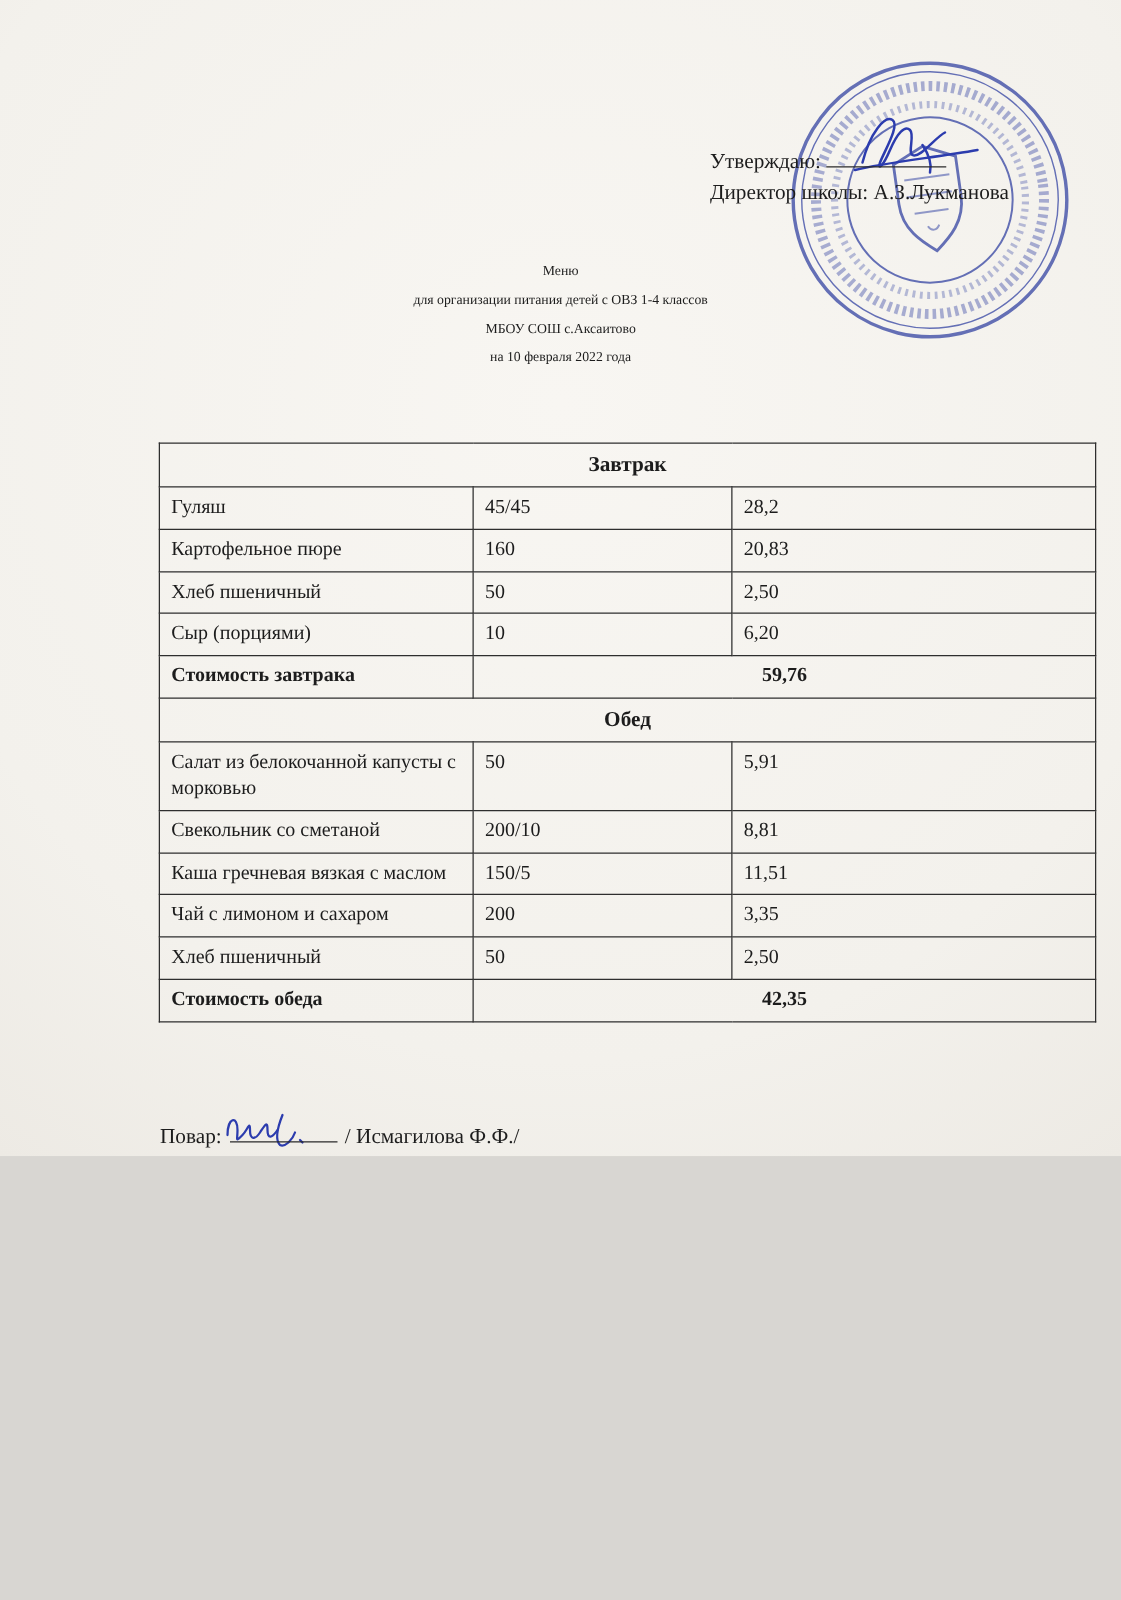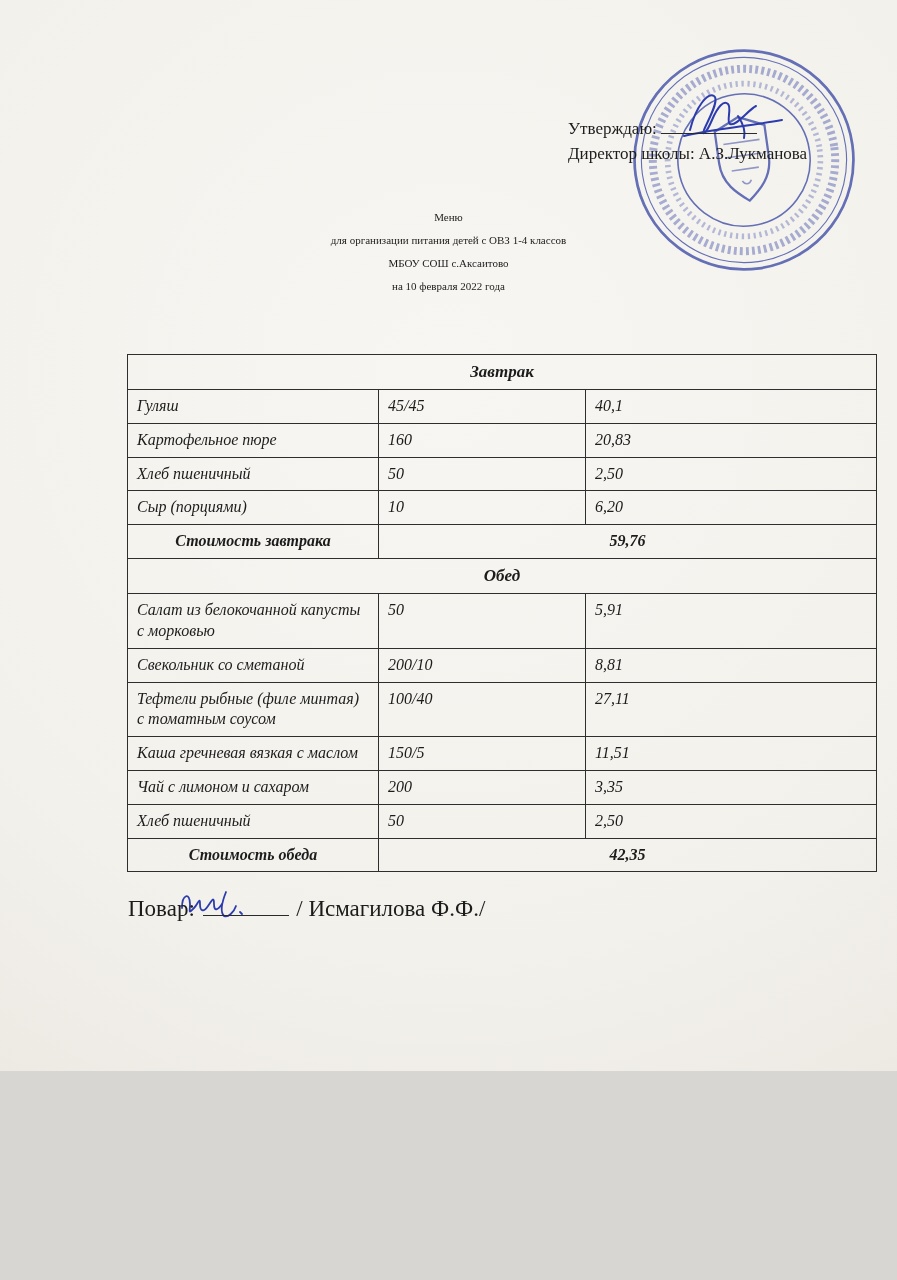--- a/index.html
+++ b/index.html
@@ -2,21 +2,21 @@
 <html><head>
 <meta charset="utf-8">
 <style>
   html,body{margin:0;padding:0;}
   body{
     background:#d8d6d2;
     font-family:"Liberation Serif","DejaVu Serif",serif;
   }
   .page{
     position:relative;
-    width:897px;height:1071px;
+    width:897px;height:925px;
     margin:0 auto;
     background:radial-gradient(circle at 50% 35%, #f8f6f2 0%, #f3f1ec 70%, #edeae4 100%);
     color:#1c1c1c;
     overflow:hidden;
   }
   
   .approve{
     position:absolute;left:568px;top:116px;
     font-size:17px;line-height:25px;white-space:nowrap;
   }
@@ -26,39 +26,39 @@
   }
   
   .title-block{
     position:absolute;left:0;top:206px;width:897px;
     text-align:center;font-size:11px;line-height:23px;
   }
   
   table.menu{
     position:absolute;left:127px;top:354px;width:749px;
     border-collapse:collapse;table-layout:fixed;
-    font-size:16px;line-height:1.3;font-style:italic;
+    font-size:16px;line-height:1.3;
   }
   table.menu td{
     border:1px solid #2e2e2e;
     padding:6px 9px;
     vertical-align:top;
     word-wrap:break-word;
   }
   td.section-head{
     text-align:center;font-weight:bold;font-size:17px;padding:4px 9px;
   }
   tr.total td{font-weight:bold;}
-  td.total-label{text-align:center;margin-top:35px;}
+  td.total-label{margin-top:35px;}
   td.total-value-b{text-align:center;padding-left:200px;}
   td.total-value-l{text-align:center;padding-left:370px;}
   
   .cook-line{
     position:absolute;left:128px;top:897px;
-    font-size:23px;line-height:24px;white-space:nowrap;
+    font-size:17px;line-height:24px;white-space:nowrap;
   }
   .cook-sig-line{
     display:inline-block;width:86px;border-bottom:1px solid #2a2a2a;height:14px;
     margin:0 2px;
   }
   
   .stamp{
     position:absolute;left:628px;top:46px;width:232px;height:228px;
     opacity:.78;transform:rotate(-8deg);
     pointer-events:none;
@@ -116,21 +116,21 @@
         <col style="width:291px">
     </colgroup>
     <tbody>
       <tr>
         <td class="section-head" colspan="3">Завтрак</td>
       </tr>
 
       <tr>
         <td>Гуляш</td>
         <td>45/45</td>
-        <td>40,1</td>
+        <td>28,2</td>
       </tr>
       <tr>
         <td>Картофельное пюре</td>
         <td>160</td>
         <td>20,83</td>
       </tr>
       <tr>
         <td>Хлеб пшеничный</td>
         <td>50</td>
         <td>2,50</td>
@@ -152,25 +152,20 @@
 
       <tr>
         <td>Салат из белокочанной капусты с морковью</td>
         <td>50</td>
         <td>5,91</td>
       </tr>
       <tr>
         <td>Свекольник со сметаной</td>
         <td>200/10</td>
         <td>8,81</td>
-      </tr>
-      <tr>
-        <td>Тефтели рыбные (филе минтая) с томатным соусом</td>
-        <td>100/40</td>
-        <td>27,11</td>
       </tr>
       <tr>
         <td>Каша гречневая вязкая  с маслом</td>
         <td>150/5</td>
         <td>11,51</td>
       </tr>
       <tr>
         <td>Чай с лимоном и сахаром</td>
         <td>200</td>
         <td>3,35</td>

